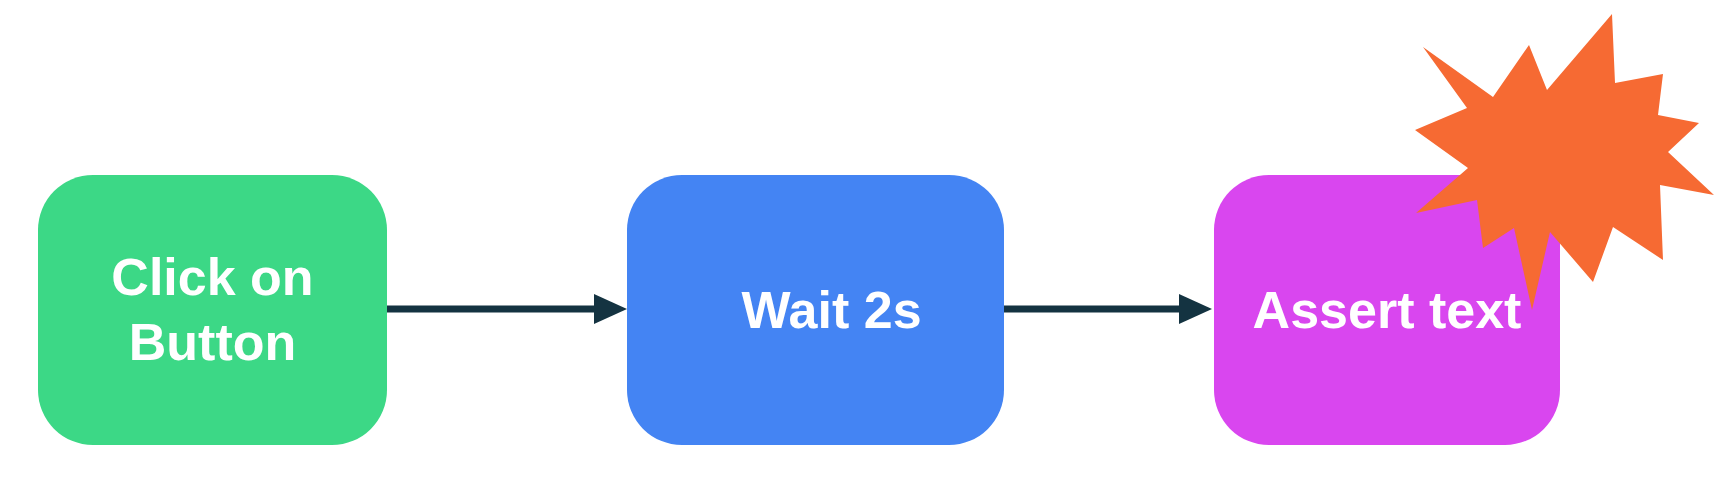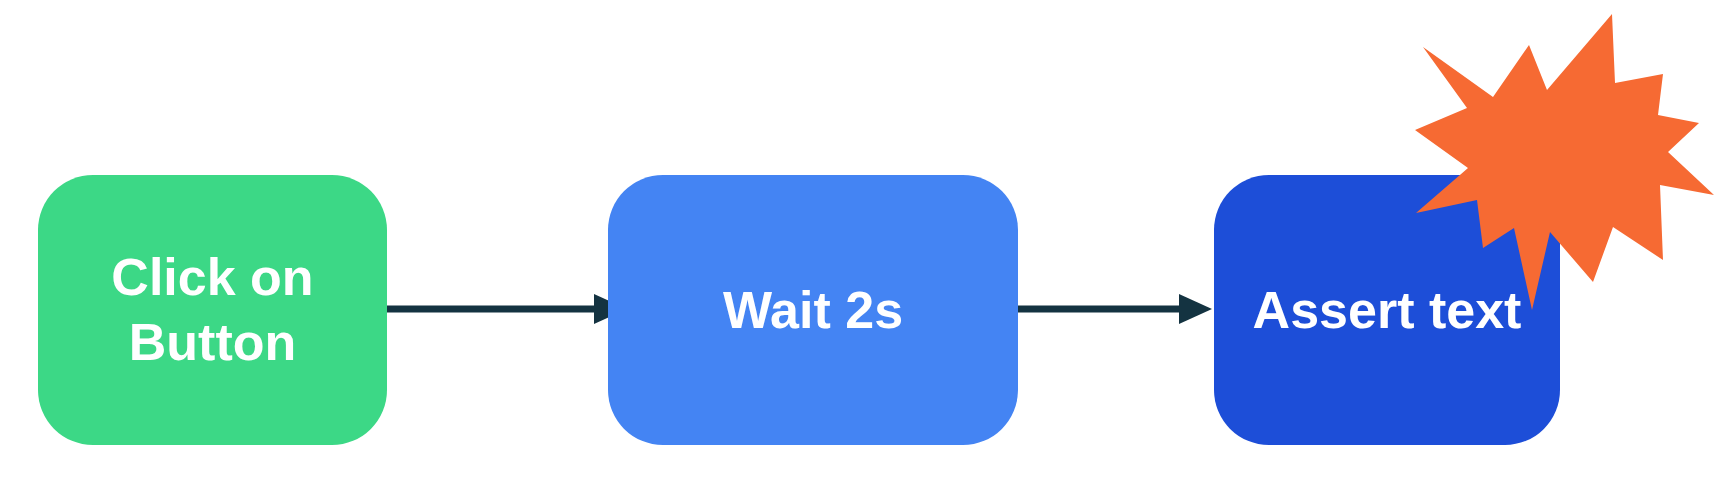--- a/index.html
+++ b/index.html
@@ -28,21 +28,21 @@
     top: 175px;
     height: 270px;
     border-radius: 55px;
     display: flex;
     flex-direction: column;
     align-items: center;
     justify-content: center;
     z-index: 2;
   }
   .node-1 { left: 38px;   width: 349px; background: #3CD886; }
-  .node-2 { left: 608px;  width: 410px; background: #4484F3; }
+  .node-2 { left: 627px;  width: 345px; background: #4484F3; padding-left: 32px; }
   .node-3 { left: 1214px; width: 346px; background: #0C3142; }
   .node-label {
     color: var(--label-color, #ffffff);
     font-size: 52px;
     font-weight: bold;
     line-height: 65px;
     text-align: center;
     letter-spacing: 0px;
     white-space: nowrap;
   }
@@ -82,21 +82,21 @@
     </div>
   </div>
 
   <div class="node node-2" style="background: rgb(68, 132, 243);">
     <div class="node-label">
       <div>Wait 2s</div>
       <div></div>
     </div>
   </div>
 
-  <div class="node node-3" style="background: #1d4ed8;">
+  <div class="node node-3" style="background: #d946ef;">
     <div class="node-label">
       <div>Assert text</div>
     </div>
   </div>
 
   <svg class="layer burst-layer" viewBox="0 0 1730 486" xmlns="http://www.w3.org/2000/svg">
     <polygon class="burst-polygon" points="1415,130 1467,108 1423,47 1493,97 1529,45 1547,90 1612,14 1615,83 1663,74 1658,115 1699,123 1668,152 1714,195 1660,185 1663,260 1613,227 1593,282 1550,232 1532,310 1514,228 1483,248 1477,200 1416,213 1468,168"></polygon>
   </svg>
 
 </div>

